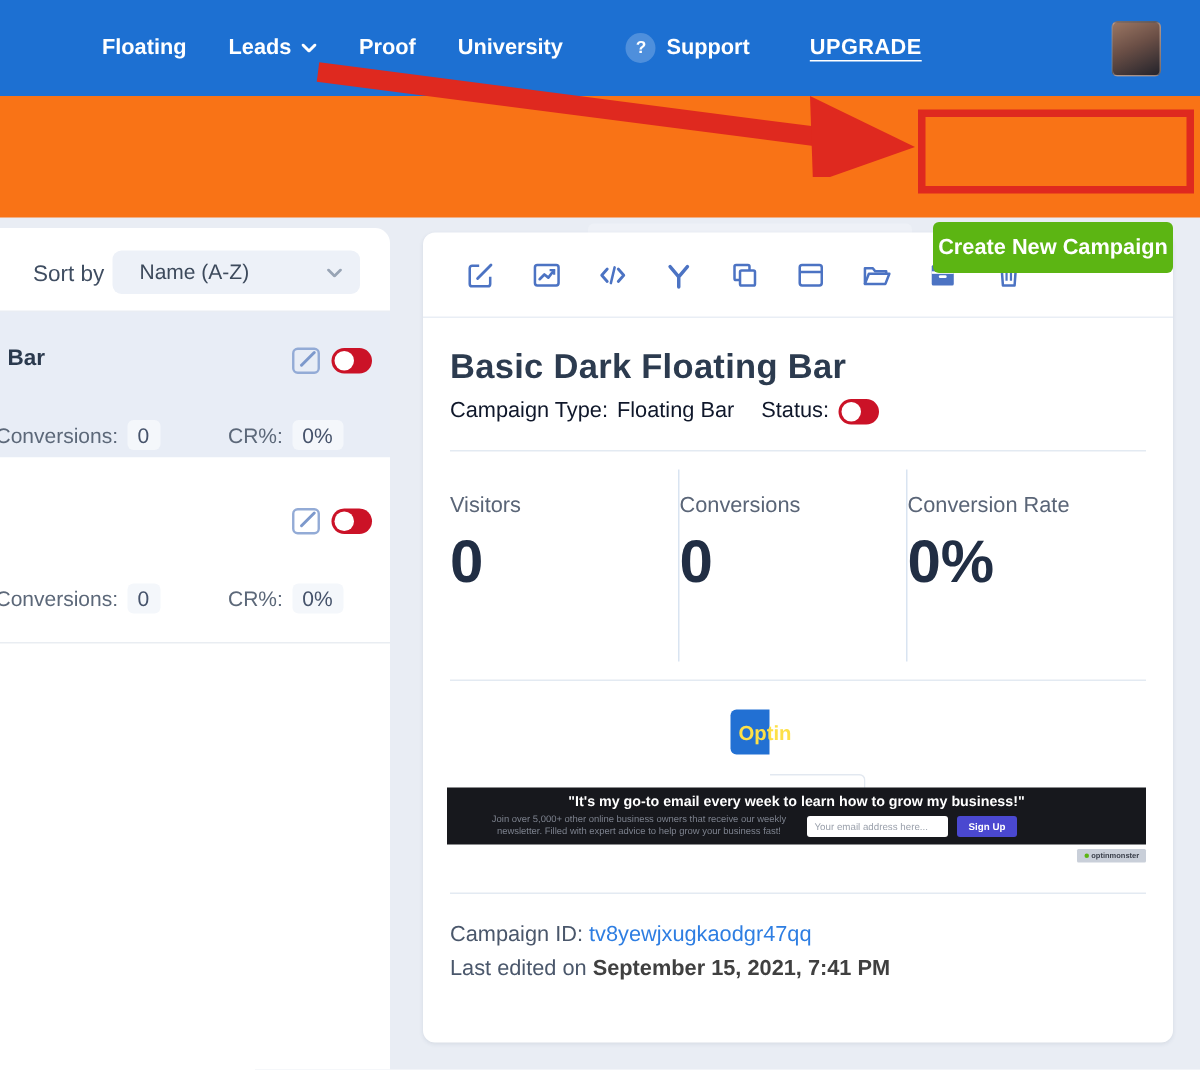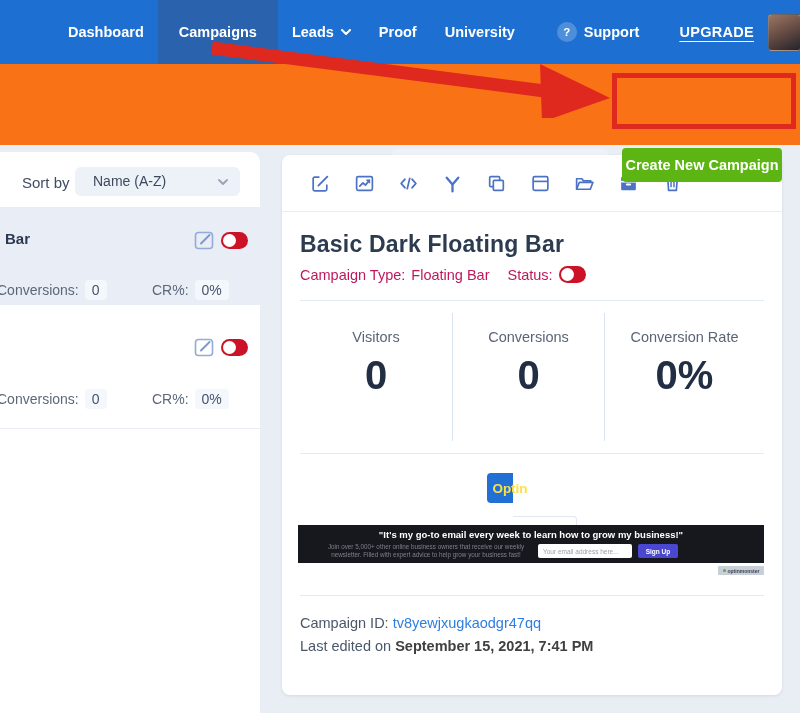--- a/index.html
+++ b/index.html
@@ -42,25 +42,25 @@
   .toggle::after { content:''; position:absolute; left:2px; top:2px; width:13px; height:13px; border-radius:50%; background:#fff; }
   .stat-line { position:absolute; left:41px; right:14px; display:flex; align-items:center; font-size:14px; color:#5c6879; }
   .pill { background:#f4f7fb; border-radius:4px; padding:2px 7px; margin-left:6px; color:#46536b; }
   .stat-line .cr-group { position:absolute; left:155px; display:flex; align-items:center; }
 
   
   .main-card { position:absolute; left:282px; top:155px; width:500px; height:540px; background:#fff; border-radius:8px; box-shadow:0 1px 3px rgba(40,60,90,.10); }
   .toolbar { position:absolute; top:0; left:0; width:100%; height:57px; border-bottom:1px solid #e9eef5; display:flex; align-items:center; padding-left:28px; gap:23px; }
   .tool-btn { width:21px; height:21px; border:none; background:transparent; padding:0; cursor:pointer; }
   .camp-h1 { position:absolute; left:18px; top:76px; font-size:23px; font-weight:700; color:#2c3b4f; letter-spacing:.2px; }
-  .camp-sub { position:absolute; left:18px; top:111px; display:flex; align-items:center; gap:6px; font-size:14.5px; color:#be185d; }
+  .camp-sub { position:absolute; left:18px; top:111px; display:flex; align-items:flex-start; gap:6px; font-size:14.5px; color:#0f172a; }
   .camp-sub .status-lbl { margin-left:12px; }
   .divider { position:absolute; left:18px; right:18px; height:1px; background:#e3eaf2; }
   .stats { position:absolute; left:18px; right:18px; top:158px; height:128px; display:flex; }
-  .stat-col { width:152px; display:flex; flex-direction:column; align-items:center; }
+  .stat-col { width:152px; display:flex; flex-direction:column; align-items:flex-start; }
   .stat-col.c3 { flex:1; }
   .stat-col + .stat-col { border-left:1px solid #d9e4f1; }
   .stat-label { margin-top:16px; font-size:14.5px; color:#5a6577; }
   .stat-value { margin-top:8px; font-size:40px; font-weight:700; color:#212e44; }
   .tabs { position:absolute; top:318px; left:0; width:100%; display:flex; justify-content:center; }
   .tab { height:30px; display:flex; align-items:center; justify-content:center; font-size:13.5px; font-weight:700; cursor:pointer; }
   .tab.active { width:26px; background:#2270d3; color:#fde047; border-radius:4px 0 0 4px;padding-left:20px; }
   .tab.inactive { width:64px; background:#fff; color:#b9c3d3; border:1px solid #e2e8f0; border-left:none; border-radius:0 4px 4px 0;margin-top:43px; }
 
   
@@ -80,24 +80,21 @@
   .meta a { color:#2e7ee2; text-decoration:none; cursor:pointer; }
   .meta strong { color:#404040; font-weight:700; }
 </style>
 </head>
 <body>
 
 <div id="screen">
 
   <div class="nav">
     <div class="nav-item first">
-        <span>Dashboard</span>
-      </div>
-    <div class="nav-item active">
-        <span>Campaigns</span>
+        <span>Floating</span>
       </div>
     <div class="nav-item">
       <span>Leads</span>
       <svg width="10" height="6" viewBox="0 0 10 6">
           <polyline points="1,1 5,5 9,1" fill="none" stroke="#fff" stroke-width="2" stroke-linecap="round" stroke-linejoin="round"></polyline>
         </svg>
     </div>
     <div class="nav-item">
         <span>Proof</span>
       </div>

